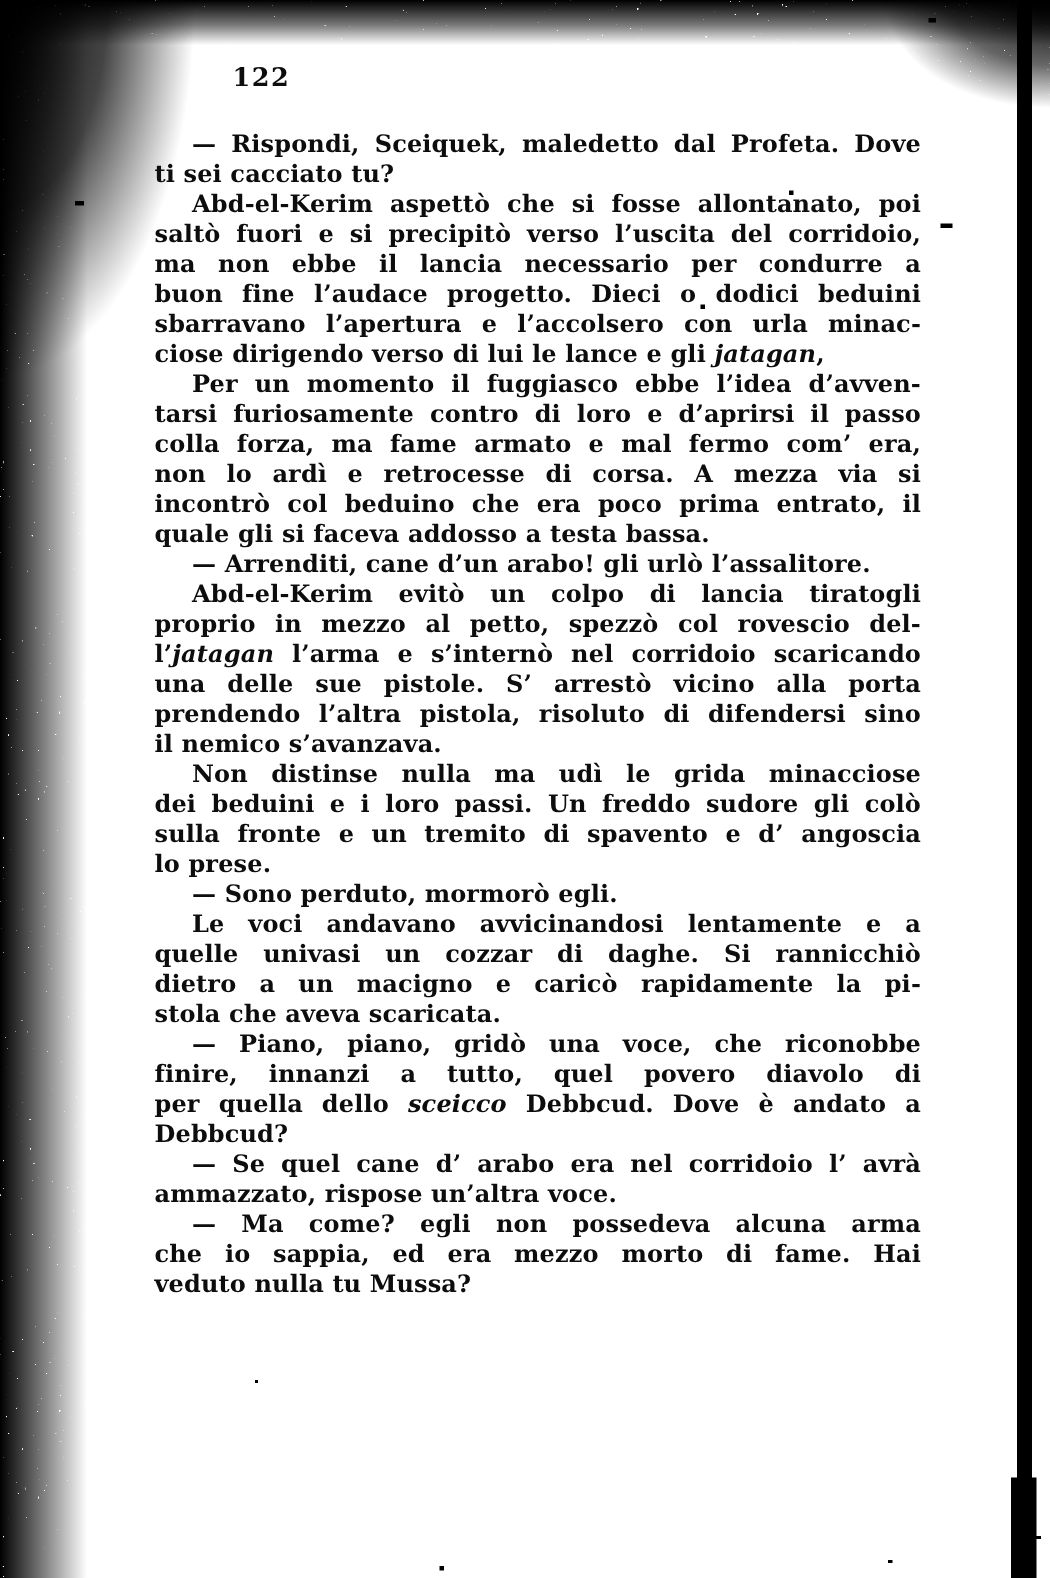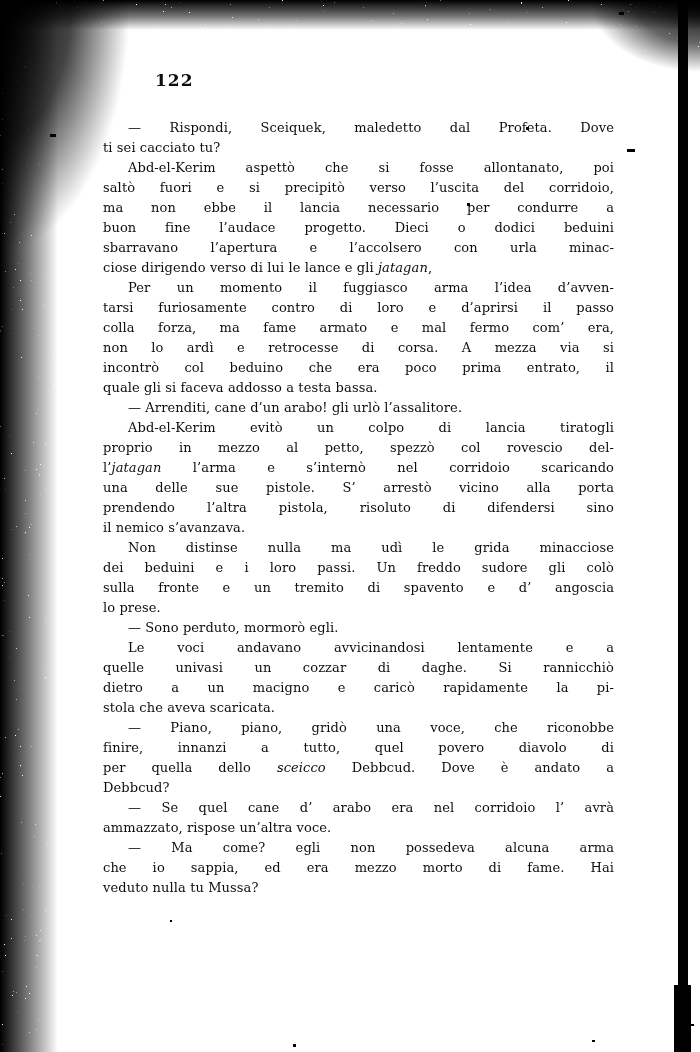--- a/index.html
+++ b/index.html
@@ -13,28 +13,27 @@
     background:var(--paper);
     font-family:"DejaVu Serif", serif;
   }
   .page{
     position:relative;width:700px;height:1052px;background:var(--paper);color:var(--ink);
   }
   .noise-layer{
     position:absolute;left:0;top:0;width:700px;height:1052px;pointer-events:none;
   }
   .pageno{
-    position:absolute;left:155px;top:70px;
+    position:absolute;left:155px;top:42px;
     font-size:17px;font-weight:bold;letter-spacing:1px;color:var(--ink);
   }
   .textblock{
     position:absolute;left:103px;top:86px;width:511px;
-    font-size:13px;font-weight:normal;line-height:20px;color:var(--ink);
+    font-size:16px;font-weight:bold;line-height:20px;color:var(--ink);
     letter-spacing:0.1px;
-    margin-top:32px;
   }
   .line{white-space:nowrap;}
   .jfull{
     white-space:normal;
     text-align:justify;
     text-align-last:justify;
   }
   .indent{text-indent:25px;}
   .line i{font-style:italic;}
 </style>
@@ -112,21 +111,21 @@
 
   <div class="textblock" id="text-block">
       <div class="line indent jfull">— Rispondi, Sceiquek, maledetto dal Profeta. Dove</div>
       <div class="line">ti sei cacciato tu?</div>
       <div class="line indent jfull">Abd-el-Kerim aspettò che si fosse allontanato, poi</div>
       <div class="line jfull">saltò fuori e si precipitò verso l’uscita del corridoio,</div>
       <div class="line jfull">ma non ebbe il lancia necessario per condurre a</div>
       <div class="line jfull">buon fine l’audace progetto. Dieci o dodici beduini</div>
       <div class="line jfull">sbarravano l’apertura e l’accolsero con urla minac-</div>
       <div class="line">ciose dirigendo verso di lui le lance e gli <i>jatagan</i>,</div>
-      <div class="line indent jfull">Per un momento il fuggiasco arma l’idea d’avven-</div>
+      <div class="line indent jfull">Per un momento il fuggiasco ebbe l’idea d’avven-</div>
       <div class="line jfull">tarsi furiosamente contro di loro e d’aprirsi il passo</div>
       <div class="line jfull">colla forza, ma fame armato e mal fermo com’ era,</div>
       <div class="line jfull">non lo ardì e retrocesse di corsa. A mezza via si</div>
       <div class="line jfull">incontrò col beduino che era poco prima entrato, il</div>
       <div class="line">quale gli si faceva addosso a testa bassa.</div>
       <div class="line indent">— Arrenditi, cane d’un arabo! gli urlò l’assalitore.</div>
       <div class="line indent jfull">Abd-el-Kerim evitò un colpo di lancia tiratogli</div>
       <div class="line jfull">proprio in mezzo al petto, spezzò col rovescio del-</div>
       <div class="line jfull">l’<i>jatagan</i> l’arma e s’internò nel corridoio scaricando</div>
       <div class="line jfull">una delle sue pistole. S’ arrestò vicino alla porta</div>

